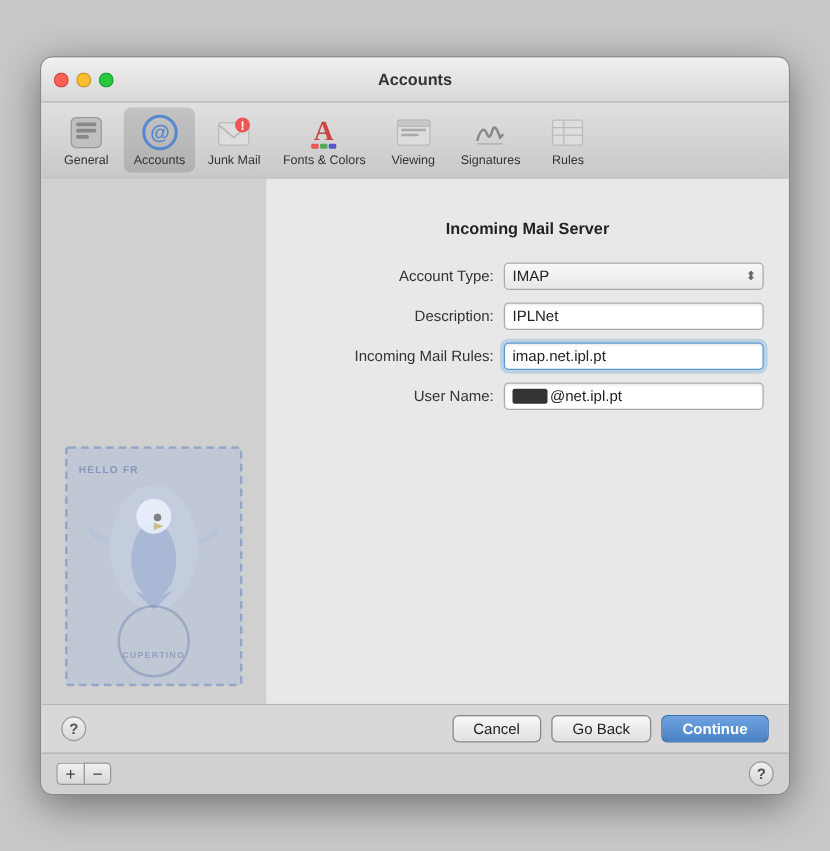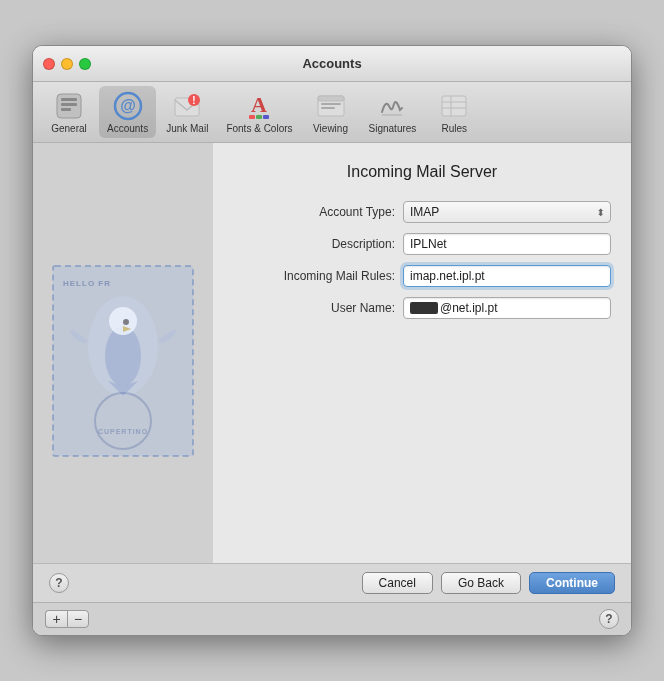--- a/index.html
+++ b/index.html
@@ -96,38 +96,39 @@
     .sidebar {
       width: 180px;
       background: #d0d0d0;
       position: relative;
       overflow: hidden;
     }
     .stamp-bg {
       position: absolute;
       inset: 0;
       display: flex;
-      align-items: center;
+      align-items: flex-end;
       justify-content: center;
       overflow: hidden;
     }
 
     .main-panel {
       flex: 1;
       background: #e8e8e8;
       padding: 20px;
       display: flex;
       flex-direction: column;
     }
     .panel-title {
-      font-size: 16px;
-      font-weight: 400;
+      font-size: 13px;
+      font-weight: 700;
       color: #222;
       margin-bottom: 20px;
       text-align: center;
+      margin-top: 12px;
     }
     .form-row {
       display: flex;
       align-items: center;
       margin-bottom: 10px;
     }
     .form-label {
       text-align: right;
       width: 170px;
       font-size: 12px;

